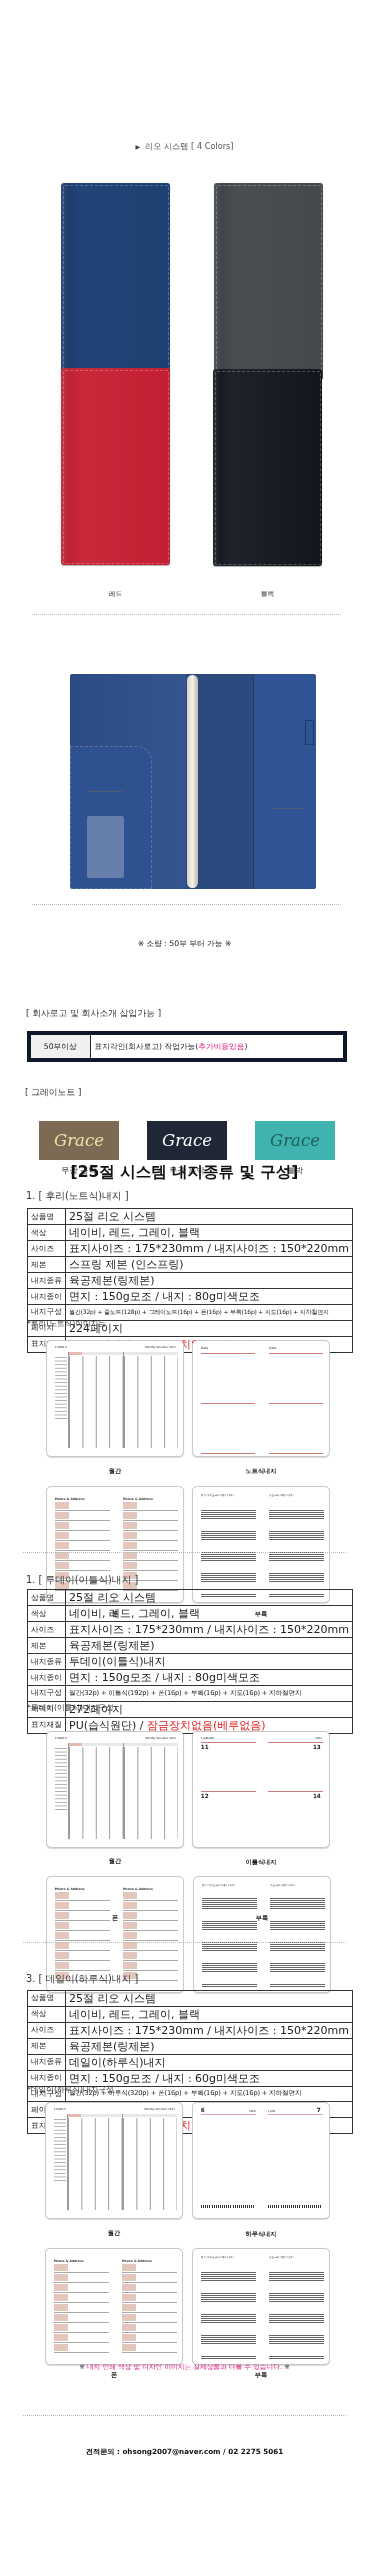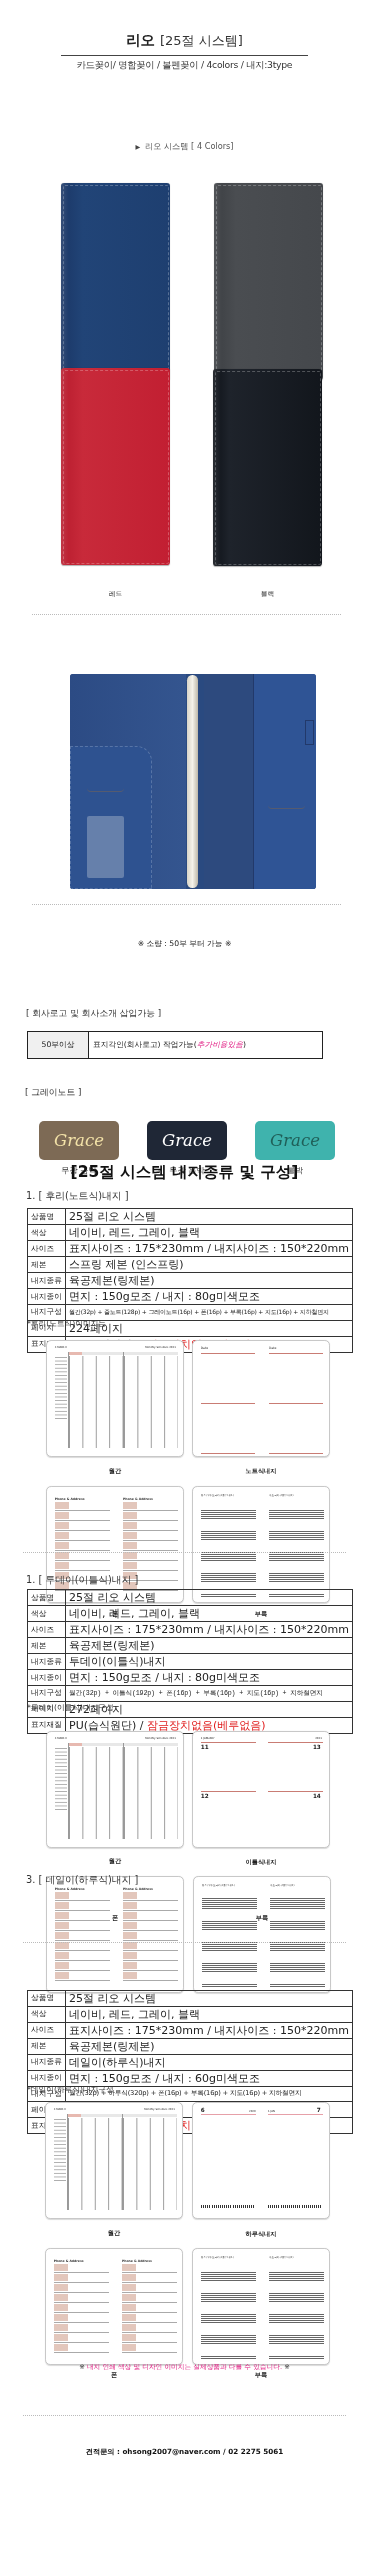--- a/index.html
+++ b/index.html
@@ -28,27 +28,27 @@
   .binder .rings { position: absolute; left: 117px; top: 1px; width: 11.3px; height: 213px; background: linear-gradient(90deg,#d8d4c8,#f4f2ea,#bdb8aa); border-radius: 5.2px; }
   .binder .mid { position: absolute; left: 134px; top: 0; width: 49px; height: 100%; background: #2d4a7e; }
   .binder .right { position: absolute; left: 183px; top: 0; width: 63px; height: 100%; background: #2f5495; border-left: 0.5px solid #22396a; }
   .binder .slot { position: absolute; width: 37px; height: 4.1px; border-bottom: 1.5px solid #555b70; border-radius: 0 0 10.3px 10.3px; }
 
   .features { position: absolute; top: 835px; width: 369px; text-align: center; font-size: 9.8px; color: #666; }
   .min-qty { position: absolute; top: 939px; width: 369px; text-align: center; font-size: 7.7px; color: #222; }
 
   .sect-label { position: absolute; left: 26px; font-size: 8.2px; color: #333; }
 
-  table.info { position: absolute; left: 27px; width: 296px; border-collapse: collapse; border: 1px solid #0f172a; }
+  table.info { position: absolute; left: 27px; width: 320px; border-collapse: collapse; border: 4px solid #0f172a; }
   table.info td { border: 0.5px solid #222; font-size: 7.7px; padding: 0 4.1px; height: 27px; color: #222; }
   table.info td.k { width: 61px; text-align: center; background: #f0f0f0; }
-  .pink { color: #e0157f; font-style: italic; }
+  .pink { color: #e0157f; }
   .red { color: #e01b1b; }
 
-  .stamp { position: absolute; top: 1121px; width: 80px; height: 39px; border-radius: 5px; display: flex; align-items: center; justify-content: center; font-family: "DejaVu Serif", serif; font-style: italic; font-size: 16.5px; }
+  .stamp { position: absolute; top: 1121px; width: 80px; height: 39px; border-radius: 0; display: flex; align-items: center; justify-content: center; font-family: "DejaVu Serif", serif; font-style: italic; font-size: 16.5px; }
   .stamp-label { position: absolute; top: 1165px; width: 80px; text-align: center; font-size: 8.2px; color: #333; }
 
   .big-title { position: absolute; top: 1160px; width: 369px; text-align: center; font-size: 15.5px; font-weight: bold; color: #111; }
   .sub-title { position: absolute; left: 26px; font-size: 9.8px; color: #333; }
 
   table.spec { position: absolute; left: 27px; width: 320px; border-collapse: collapse; border: 1px solid #222; }
   table.spec td { border: 0.5px solid #333; font-size: 11px; padding: 0 3.1px; height: 15.5px; color: #222; white-space: nowrap; }
   table.spec td.k { width: 61px; text-align: left; font-size: 7.7px; }
   table.spec td.small { font-size: 6px; letter-spacing: -0.2px; }
 
@@ -84,28 +84,20 @@
 
   .notice { position: absolute; top: 2365px; width: 369px; text-align: center; font-size: 6.7px; color: #e0157f; }
   .notice .mk { color: #222; }
   .contact { position: absolute; top: 2447px; width: 369px; text-align: center; font-size: 7.2px; font-weight: bold; color: #111; }
 </style>
 </head>
 <body>
 
 <div class="page">
 
-  <div class="hero">
-    <div class="hero-title">
-      <span>리오</span>
-      <span class="sub">[25절 시스템]</span>
-    </div>
-    <div class="hero-rule"></div>
-    <div class="hero-sub">카드꽂이/ 명함꽂이 / 볼펜꽂이 / 4colors /  내지:3type</div>
-  </div>
 
   <div class="colors-label">
     <span class="tri">▶</span>
     <span>리오 시스템 [ 4 Colors]</span>
   </div>
 
   <div class="cover" style="left:61px;top:183px;background:linear-gradient(90deg,#1b3766,#214477 20%,#1e3f70);"></div>
   <div class="cover-label" style="left:61px;top:404px;">네이비</div>
   <div class="cover" style="left:214px;top:183px;background:linear-gradient(90deg,#3c3f43,#4a4d51 20%,#45484c);"></div>
   <div class="cover-label" style="left:214px;top:404px;">그레이</div>
@@ -317,21 +309,21 @@
     <tr>
           <td class="k">내지종류</td>
           <td>투데이(이틀식)내지</td>
         </tr>
     <tr>
           <td class="k">내지종이</td>
           <td>면지 : 150g모조 / 내지 : 80g미색모조</td>
         </tr>
     <tr>
           <td class="k">내지구성</td>
-          <td class="small" style="font-size:6.7px;font-family:Liberation Mono, monospace;">월간(32p) + 이틀식(192p) + 폰(16p) + 부록(16p) + 지도(16p) + 지하철면지</td>
+          <td class="small" style="font-size:6.7px;">월간(32p) + 이틀식(192p) + 폰(16p) + 부록(16p) + 지도(16p) + 지하철면지</td>
         </tr>
     <tr>
           <td class="k">페이지</td>
           <td>272페이지</td>
         </tr>
     <tr>
           <td class="k">표지재질</td>
           <td><span>PU(습식원단)  / </span><span class="red">잠금장치없음(베루없음)</span></td>
         </tr>
   </tbody>
@@ -434,21 +426,21 @@
   <div class="sheet" style="left:193px;top:1876px;">
     <div class="ap-t" style="left:7.7px;">청소년/주요국가현황안내(1)</div>
     <div class="ap-t" style="left:76px;">주요국가현황안내(2)</div>
     <div class="ap" style="left:7.7px;"></div>
       <div class="ap" style="left:76px;"></div>
   </div>
   <div class="sheet-label" style="left:193px;top:1914px;">부록</div>
 
   <div class="dotted" style="top:1942px;"></div>
 
-  <div class="sub-title" style="top:1874px;">3. [ 데일이(하루식)내지 ]</div>
+  <div class="sub-title" style="top:1973px;">3. [ 데일이(하루식)내지 ]</div>
   <table class="spec" style="top:1970px;margin-top:19.6px;">
     <tbody>
         <tr>
           <td class="k">상품명</td>
           <td>25절 리오 시스템</td>
         </tr>
     <tr>
           <td class="k">색상</td>
           <td>네이비, 레드, 그레이, 블랙</td>
         </tr>

